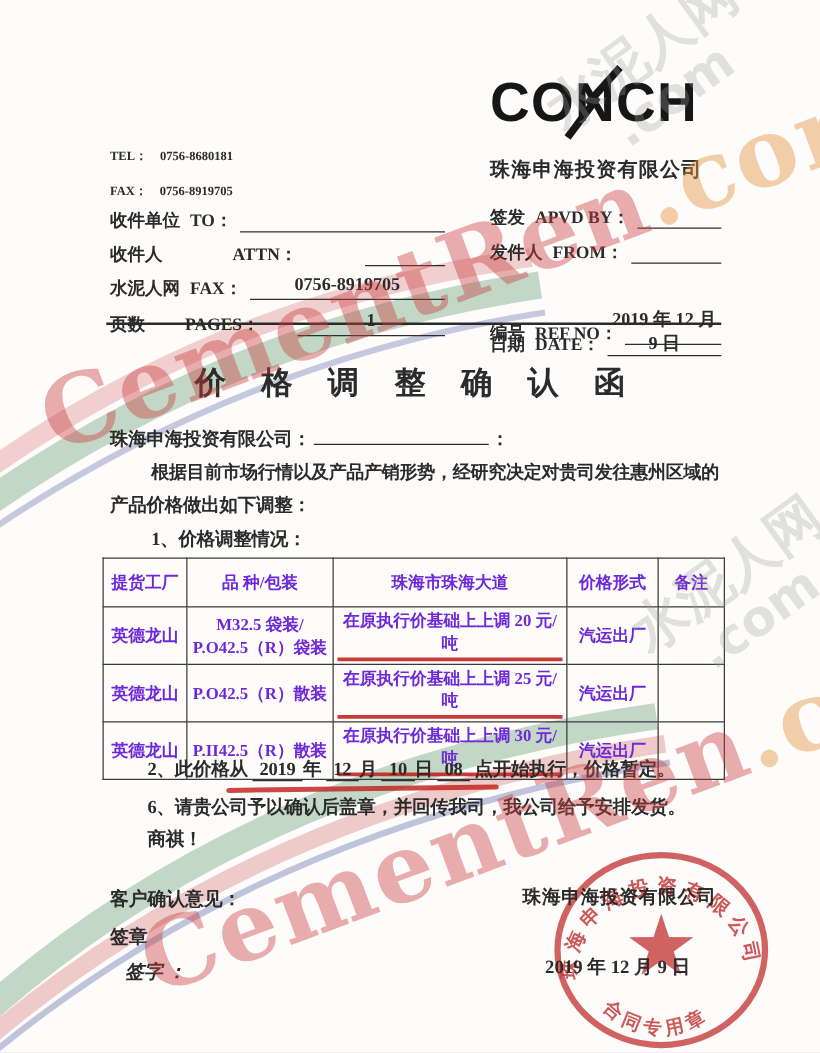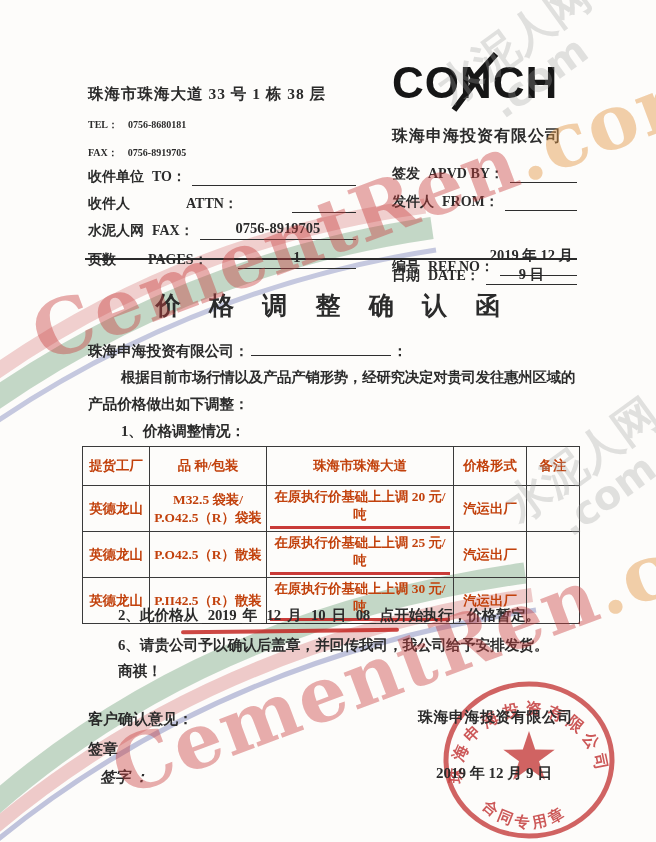--- a/index.html
+++ b/index.html
@@ -36,21 +36,21 @@
   .frow .blank{flex:1; border-bottom:1.6px solid #2e2e2e; text-align:center;
                min-height:19px; margin-left:6px; font-size:14.5px;}
   .divider{left:85px; top:258px; width:492px; border-top:2.4px solid #2a2a2a;}
   
   .title{left:0; top:289px; width:656px; text-align:center; font-size:25px;
          font-weight:bold; letter-spacing:11px; padding-left:11px; box-sizing:border-box;}
   .para{position:absolute; font-size:14.8px; font-weight:bold; white-space:nowrap; letter-spacing:-0.2px;}
   .blankline{display:inline-block; width:140px; border-bottom:1.6px solid #2e2e2e; height:15px; margin:0 2px;}
   
   table.price{position:absolute; left:82px; top:446px; border-collapse:collapse;
-              font-size:13.4px; font-weight:bold; color:#c2410c; z-index:2;}
+              font-size:13.4px; font-weight:bold; color:#6d28d9; z-index:2;}
   table.price th, table.price td{border:1.8px solid #3a3a3a; text-align:center; padding:2px 3px;}
   table.price th{height:34px; font-weight:bold;}
   td.prod{text-align:left; padding-left:7px;}
   .redline{display:inline-block; border-bottom:3.6px solid rgba(194,32,28,0.88); padding:0 2px 2px 2px;}
   
   .u{border-bottom:1.6px solid #2e2e2e; padding:0 6px;}
   .red-mark{left:181px; top:629px; width:218px; height:4px; background:rgba(194,32,28,0.82);
             transform:rotate(-0.7deg); z-index:3; border-radius:2px;}
   
   .foot{position:absolute; font-size:15px; font-weight:bold; z-index:3;}
@@ -80,21 +80,20 @@
     <span class="sub">.com</span>
   </div>
 
   <div class="wm wm-brand" style="left:20px; top:296px;">
     <span class="wm-red">CementRen</span><span class="wm-orange">.com</span>
   </div>
   <div class="wm wm-brand" style="left:100px; top:730px;">
     <span class="wm-red">CementRen</span><span class="wm-orange">.com</span>
   </div>
 
-  <div class="abs addr content">珠海市珠海大道 33 号 1 栋 38 层</div>
   <div class="hrow content" style="left:88px; top:118px;">
     <span>TEL：</span><span class="val">0756-8680181</span>
   </div>
   <div class="hrow content" style="left:88px; top:146px;">
     <span>FAX：</span><span class="val">0756-8919705</span>
   </div>
 
   <div class="abs conch content">
     <span>CONCH</span>
     <svg width="160" height="52" viewBox="0 0 160 52">

